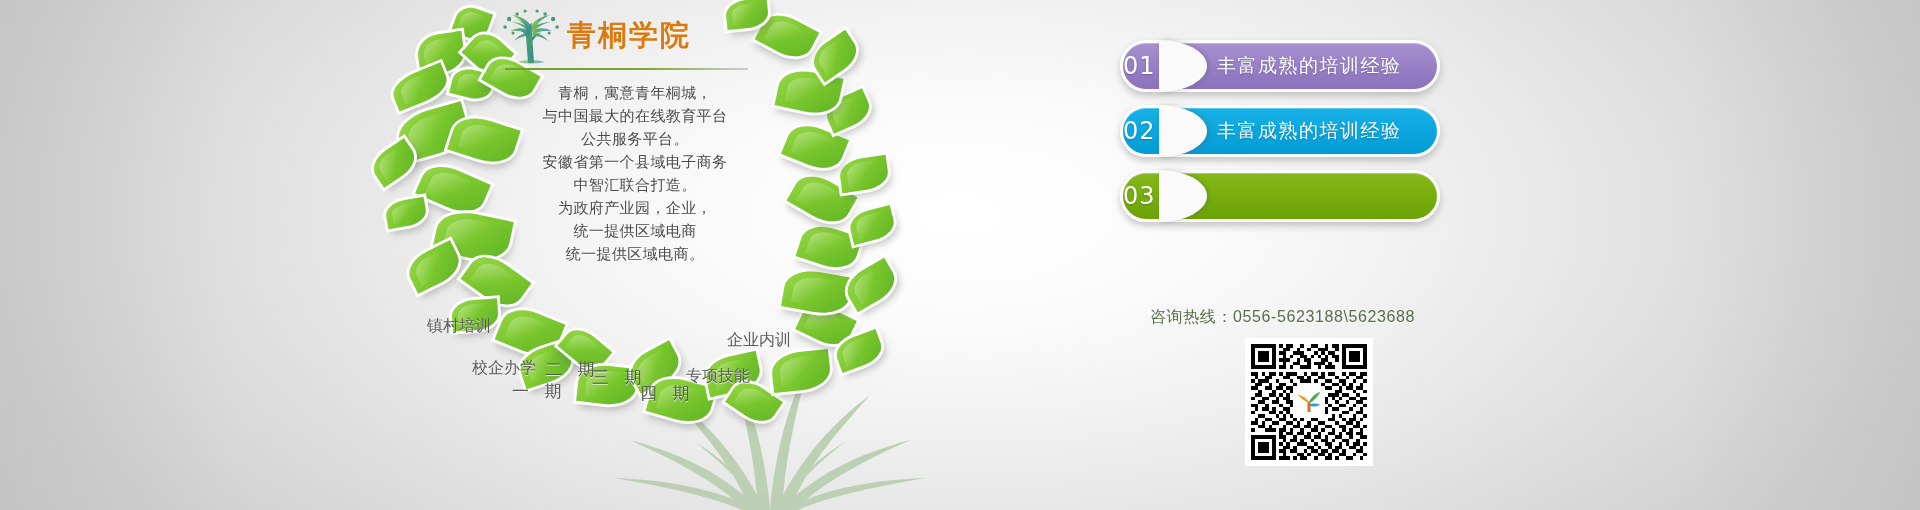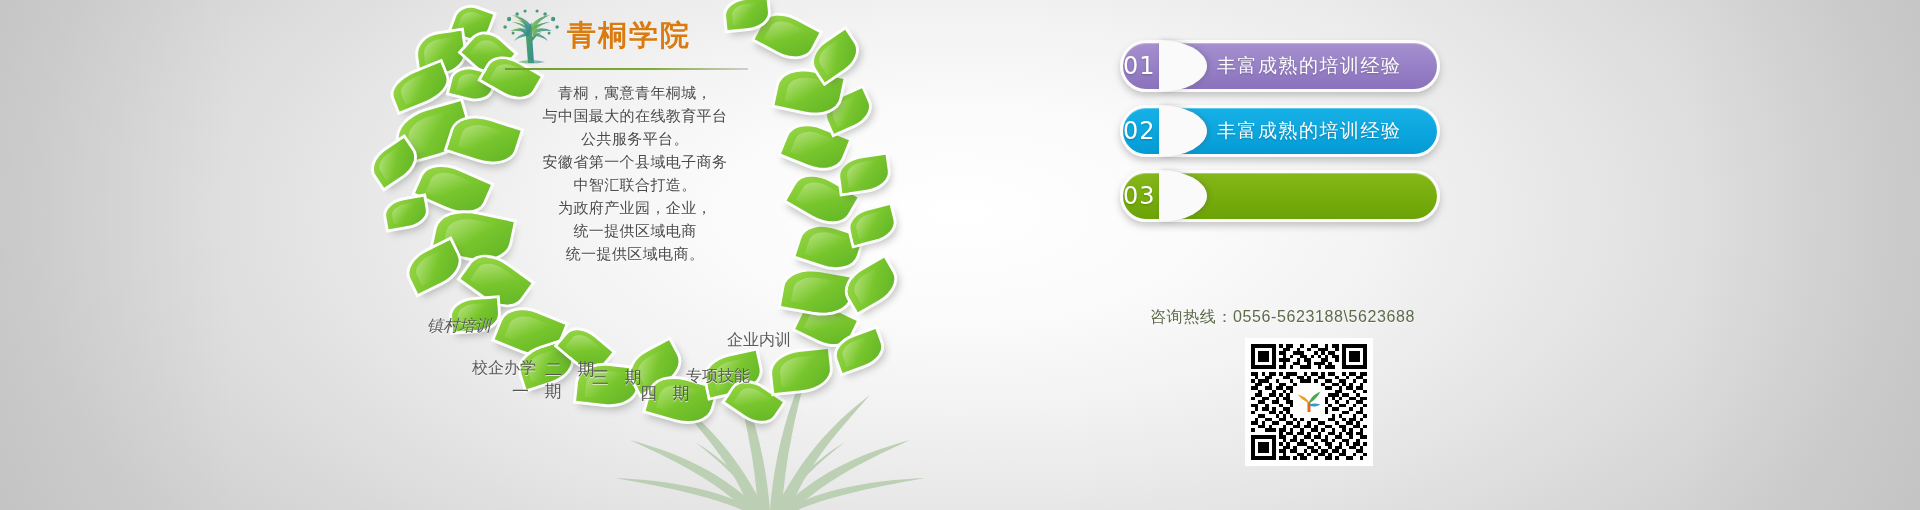--- a/index.html
+++ b/index.html
@@ -245,21 +245,21 @@
     <div>青桐，寓意青年桐城，</div>
     <div>与中国最大的在线教育平台</div>
     <div>公共服务平台。</div>
     <div>安徽省第一个县域电子商务</div>
     <div>中智汇联合打造。</div>
     <div>为政府产业园，企业，</div>
     <div>统一提供区域电商</div>
     <div>统一提供区域电商。</div>
   </div>
 
-  <div class="cap big" style="left:427px; top:316px;font-style:italic;">镇村培训</div>
+  <div class="cap big" style="left:427px; top:316px;">镇村培训</div>
   <div class="cap big" style="left:472px; top:358px;">校企办学</div>
   <div class="cap big" style="left:727px; top:330px;">企业内训</div>
   <div class="cap big" style="left:686px; top:366px;">专项技能</div>
   <div class="cap phase" style="left:512px; top:380px;">一 期</div>
   <div class="cap phase" style="left:545px; top:358px;">二 期</div>
   <div class="cap phase" style="left:592px; top:366px;">三 期</div>
   <div class="cap phase" style="left:640px; top:382px;">四 期</div>
 
   <div class="badges">
     <div class="badge b1">

